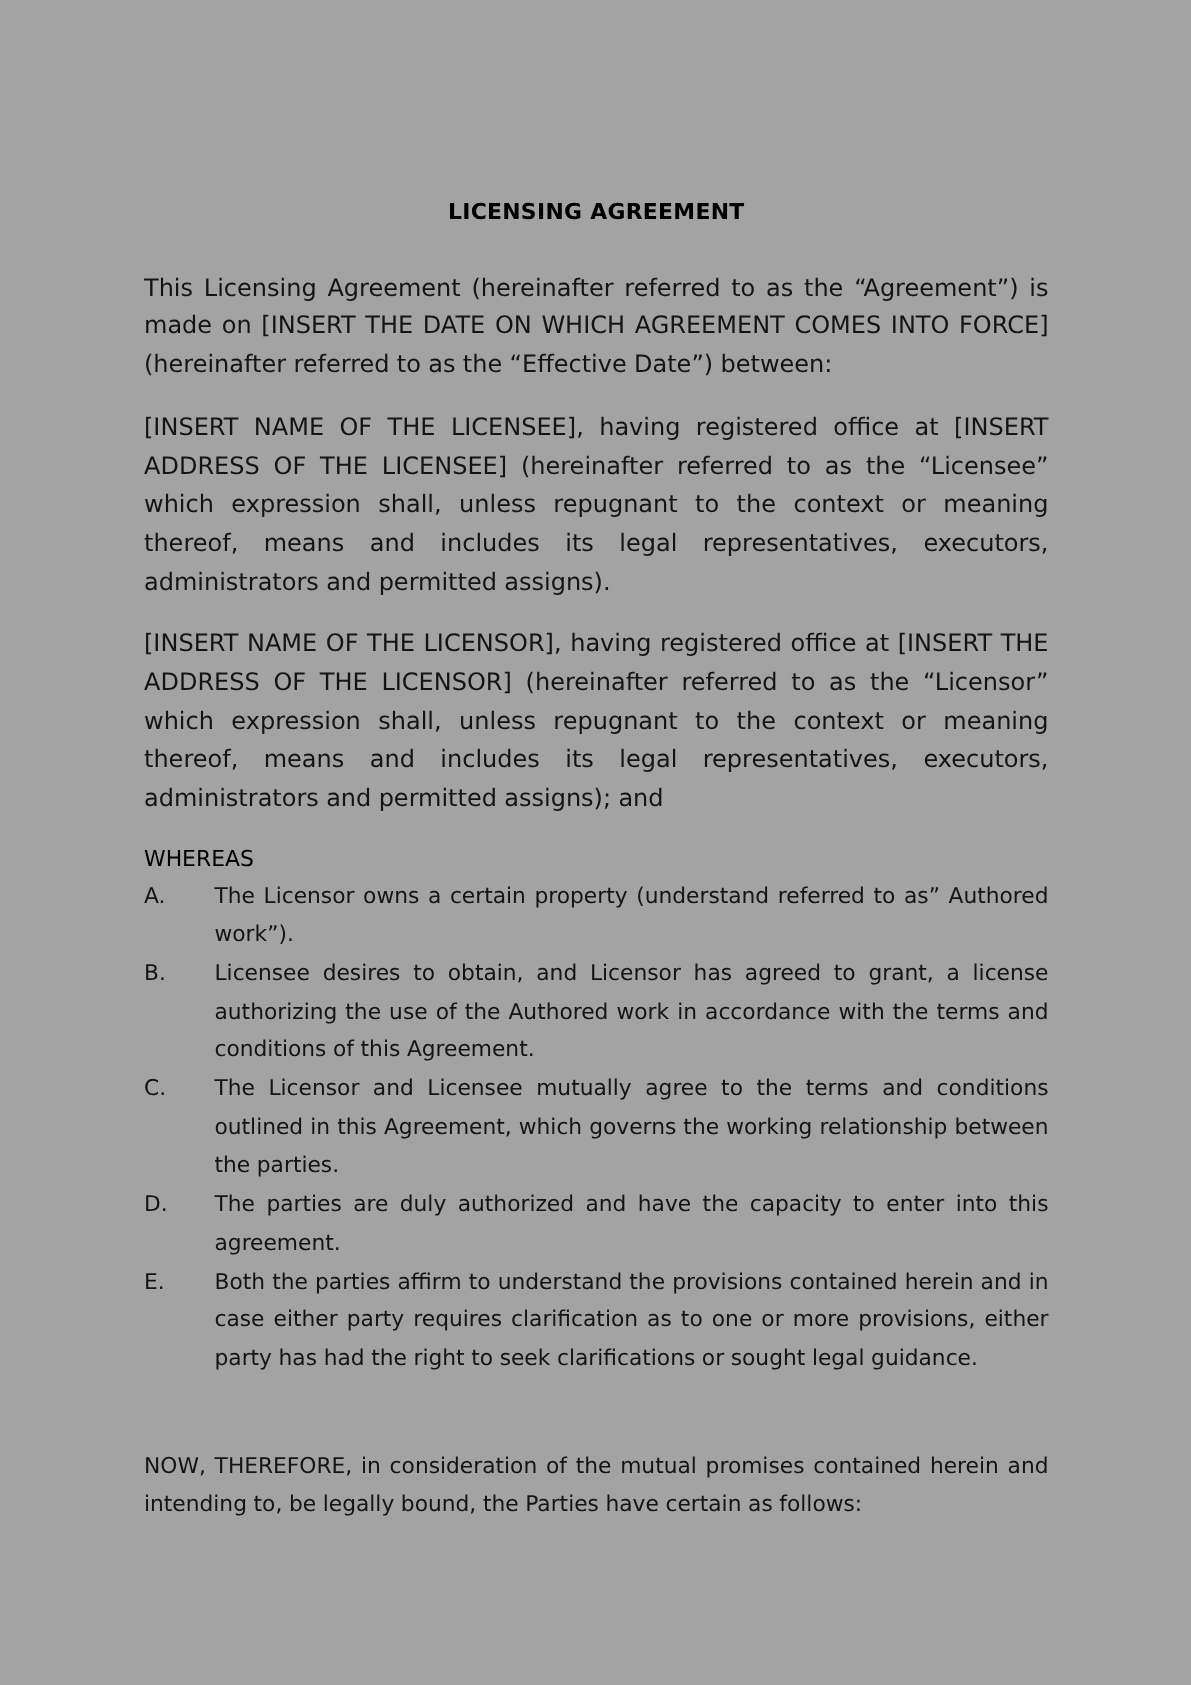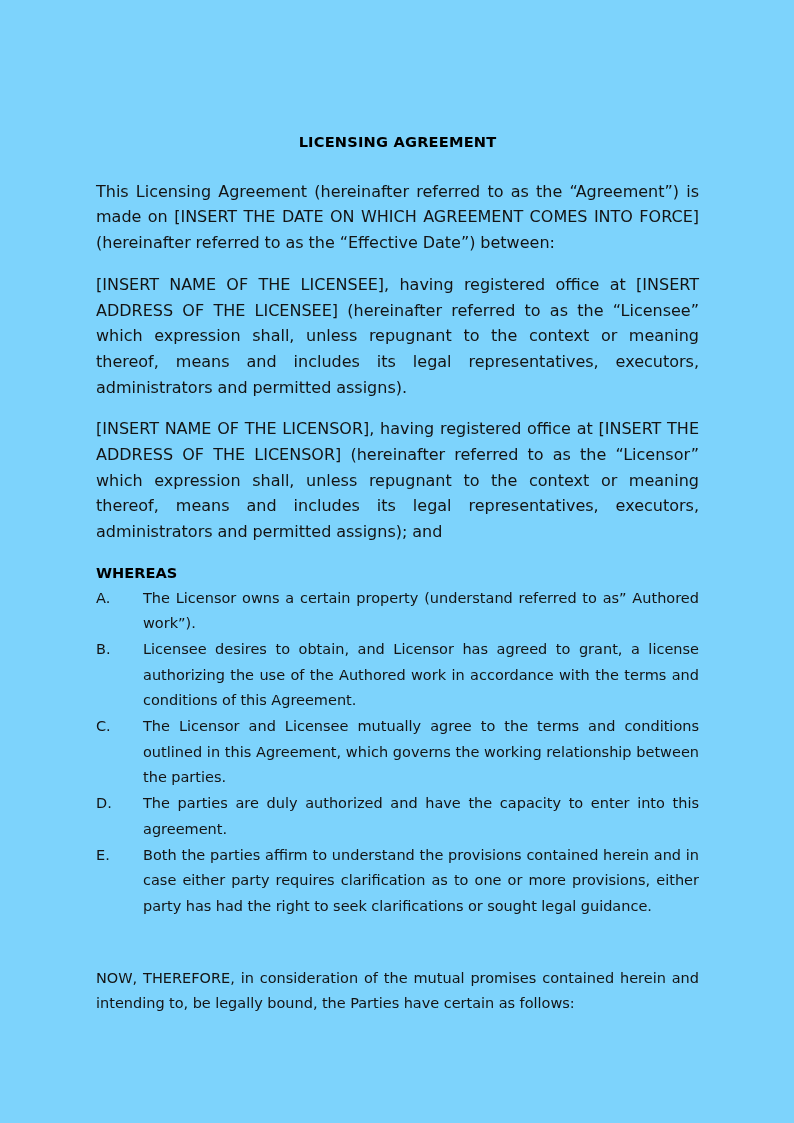--- a/index.html
+++ b/index.html
@@ -4,21 +4,21 @@
 <style>
   html, body {
     margin: 0;
     padding: 0;
     background: #ffffff;
   }
   .page {
     position: relative;
     width: 794px;
     height: 1123px;
-    background: #7dd3fc;
+    background: #a3a3a3;
     margin: 0 auto;
     overflow: hidden;
     font-family: "DejaVu Sans", "Liberation Sans", sans-serif;
     color: #0d0d0d;
   }
   .content {
     position: absolute;
     left: 96px;
     top: 0;
     width: 603px;
@@ -41,21 +41,21 @@
     margin: 0;
     padding-top: 16px;
     color: #141414;
     word-spacing: -0.2px;
   }
   p.para.first-para {
     padding-top: 24px;
   }
   .whereas-heading {
     font-size: 14.6px;
-    font-weight: bold;
+    font-weight: normal;
     line-height: 25.7px;
     margin: 0;
     padding-top: 15px;
     color: #000000;
     text-align: left;
   }
   ol.lettered-list {
     list-style: none;
     margin: 0;
     padding: 0;

